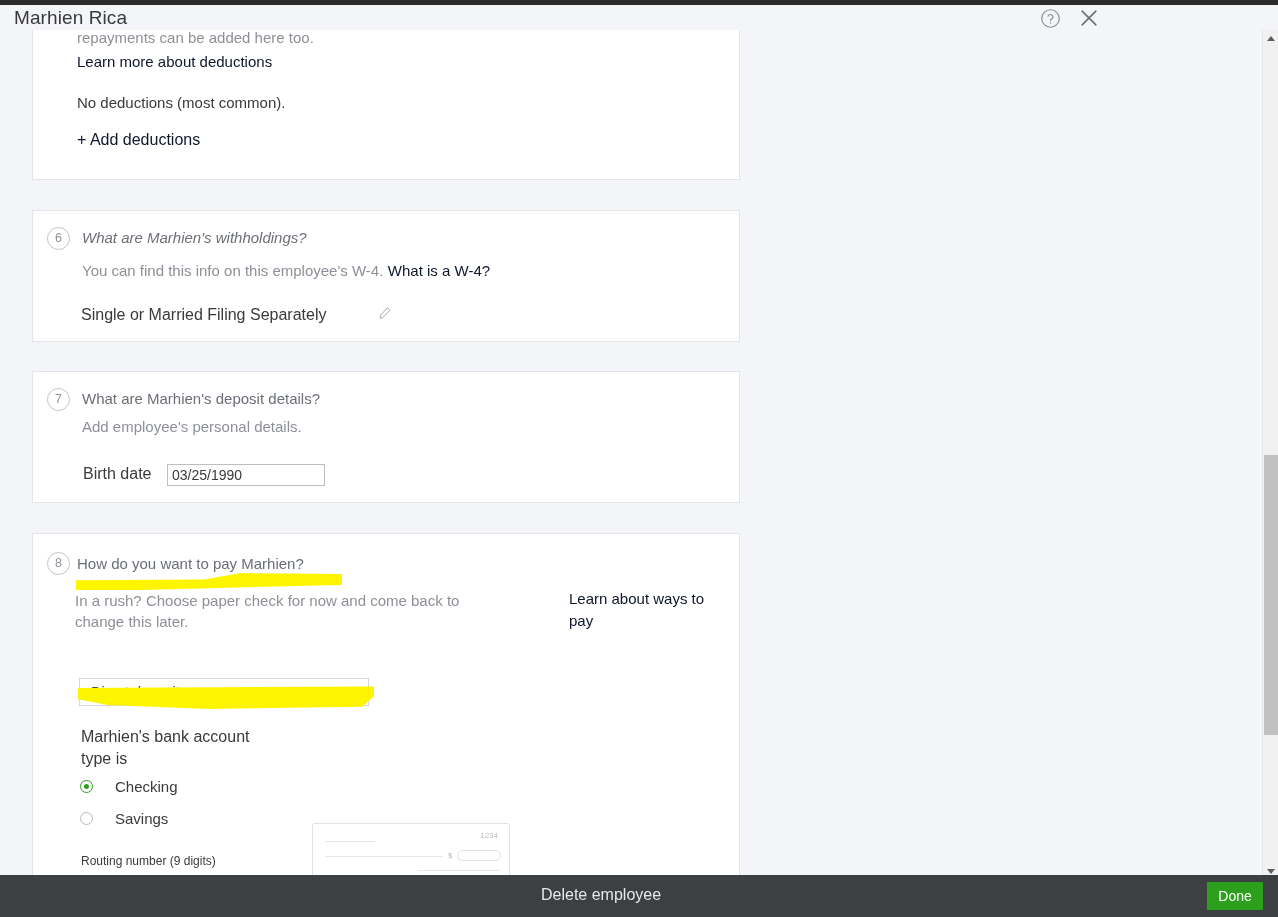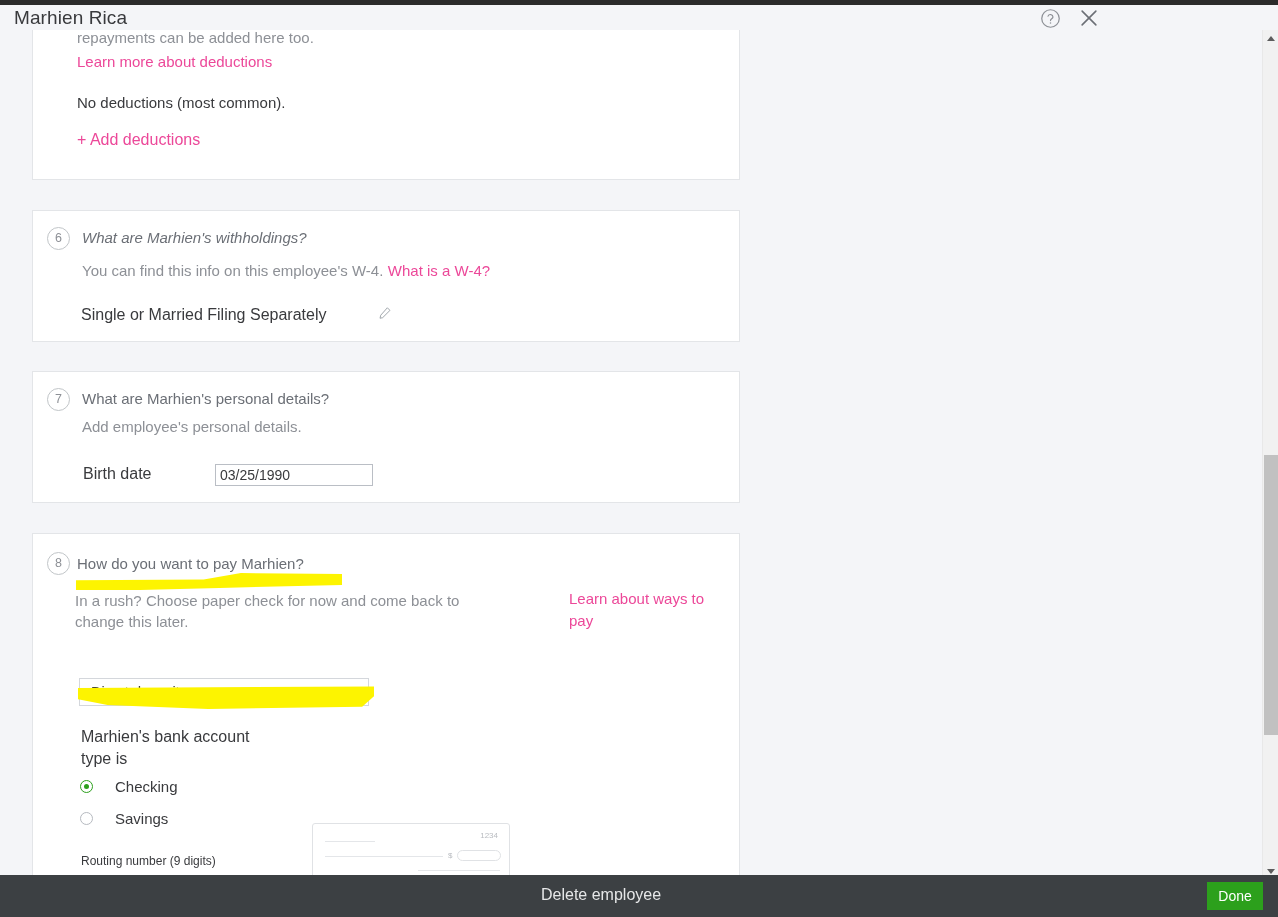--- a/index.html
+++ b/index.html
@@ -88,21 +88,21 @@
     font-size: 15px;
     color: #393a3d;
   }
   .muted-txt {
     position: absolute;
     font-size: 15px;
     color: #8d9096;
     line-height: 21px;
   }
   .link {
-    color: #ec4899;
+    color: #0f172a;
     cursor: pointer;
     font-size: 15px;
   }
   a.link, span.link { text-decoration: none; }
 
   .txt-input {
     position: absolute;
     height: 22px;
     border: 1px solid #babec5;
     background: #fff;
@@ -291,24 +291,24 @@
       <div class="body-txt" style="left:48px; top:95px; font-size:16px; white-space:nowrap;">Single or Married Filing Separately</div>
       <span class="pencil" style="left:345px; top:95px;">
         <svg width="14" height="14" viewBox="0 0 24 24" fill="none" stroke="#9aa0a6" stroke-width="1.6" stroke-linecap="round" stroke-linejoin="round">
           <path d="M16.5 3.5 L20.5 7.5 L8 20 L3.5 21 L4.5 16.5 Z"></path>
         </svg>
       </span>
     </div>
 
     <div class="card" style="top:341px; height:132px;">
       <div class="num-circle" style="top:16px;">7</div>
-      <div class="q-title" style="top:18px;">What are Marhien's personal details?</div>
+      <div class="q-title" style="top:18px;">What are Marhien's deposit details?</div>
       <div class="q-sub" style="top:46px; white-space:nowrap;">Add employee's personal details.</div>
       <div class="body-txt" style="left:50px; top:93px; font-size:16px; white-space:nowrap;">Birth date</div>
-      <input class="txt-input" type="text" style="left: 134px; top: 92px; width: 158px; margin-left: 48px;" value="03/25/1990">
+      <input class="txt-input" type="text" style="left: 134px; top: 92px; width: 158px;" value="03/25/1990">
     </div>
 
     <div class="card" style="top:503px; height:360px;">
       <div class="num-circle" style="top:18px;">8</div>
       <div class="q-title" style="top:21px; left:44px;">How do you want to pay Marhien?</div>
 
       <div class="muted-txt" style="left:42px; top:56px; white-space:nowrap;">In a rush? Choose paper check for now and come back to</div>
       <div class="muted-txt" style="left:42px; top:77px; white-space:nowrap;">change this later.</div>
 
       <div class="link" style="position:absolute; left:536px; top:56px; white-space:nowrap;">Learn about ways to</div>

